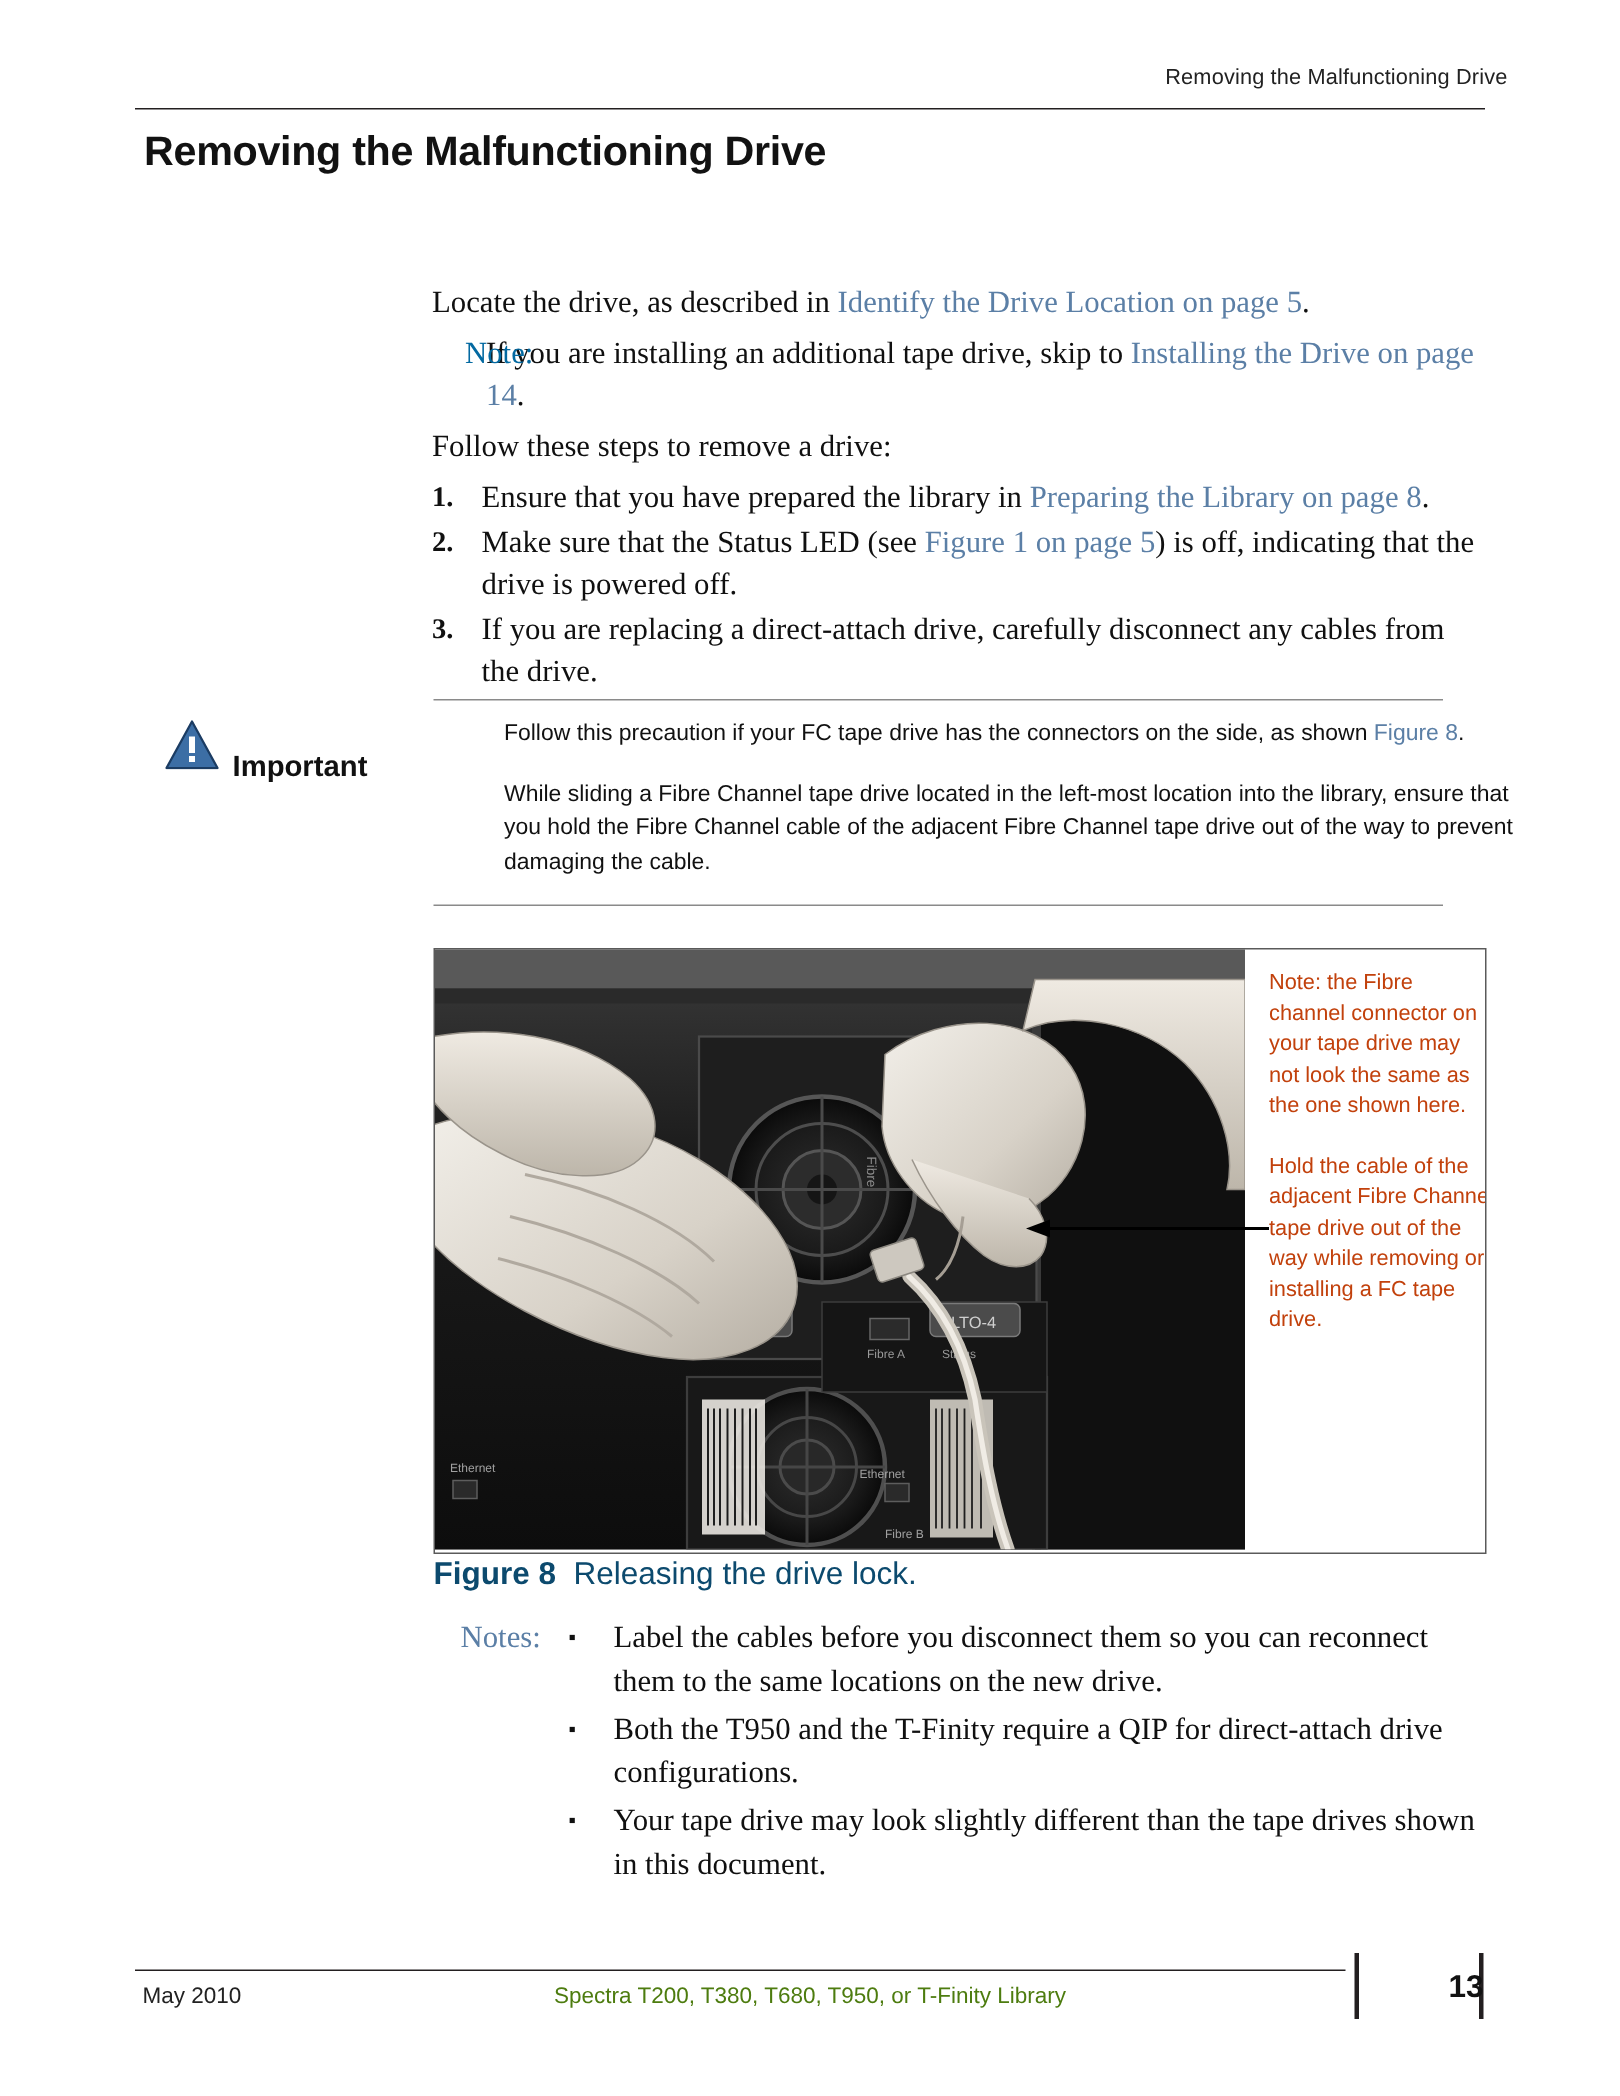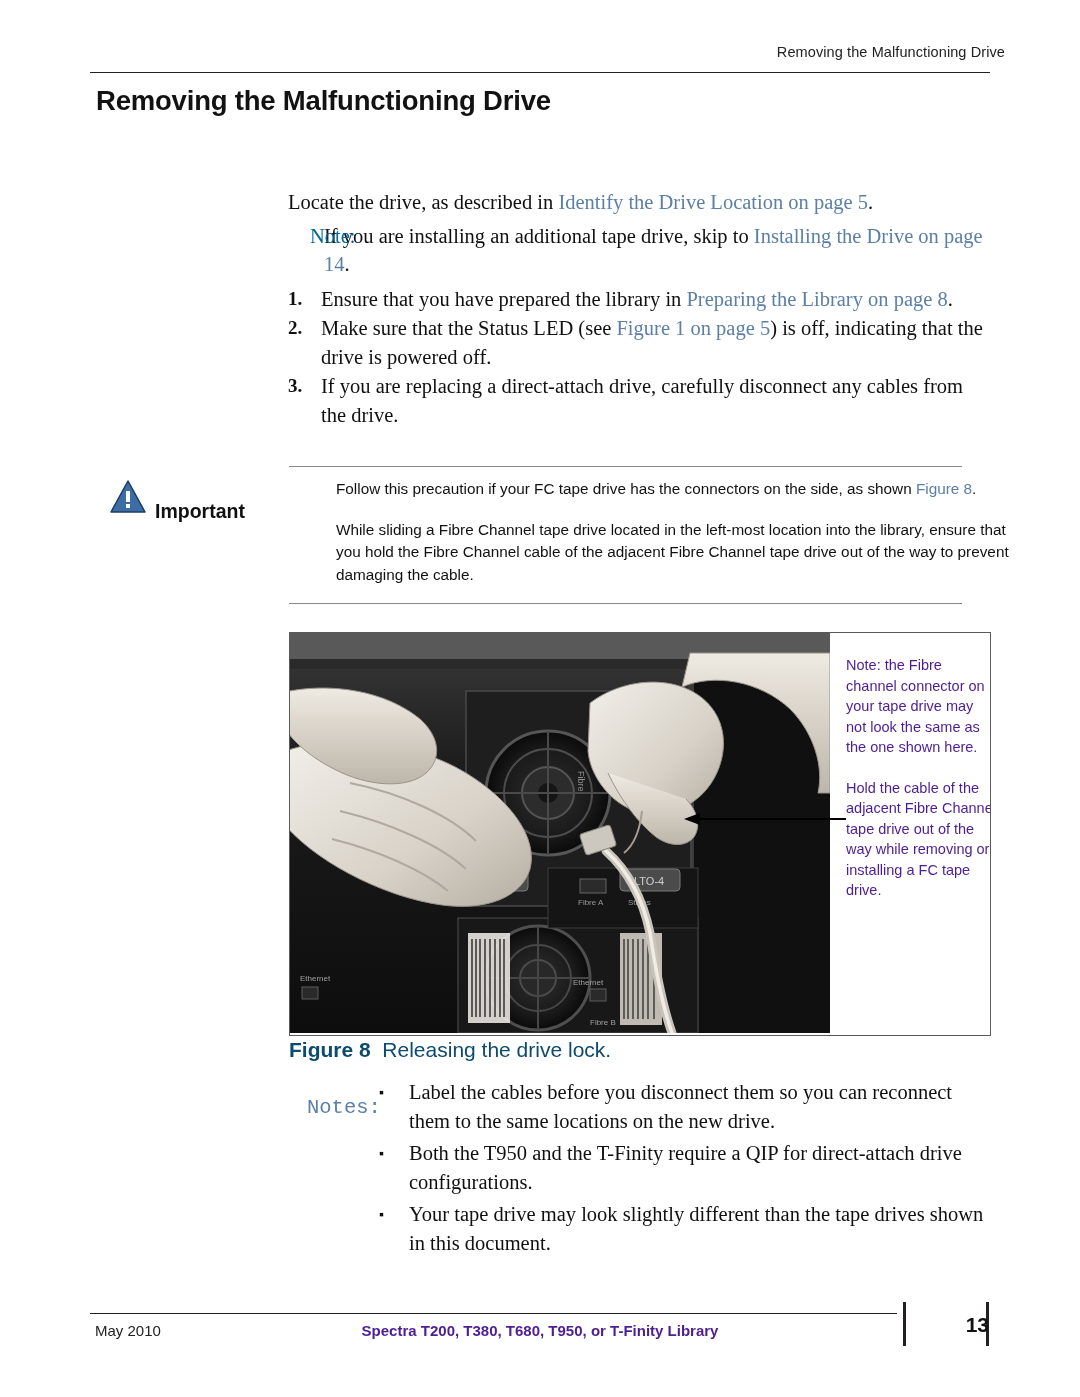--- a/index.html
+++ b/index.html
@@ -172,26 +172,26 @@
     position: absolute;
     left: 0; top: 0;
     width: 540px;
     height: 400px;
     background: #111111;
     overflow: hidden;
   }
   .annot {
     position: absolute;
     left: 556px;
-    top: 22px;
+    top: 12px;
     width: 150px;
     font-family: "Liberation Sans", sans-serif;
     font-size: 14.5px;
     line-height: 20.5px;
-    color: #4c1d95;
+    color: #c2410c;
   }
   .annot p { margin: 0; }
   .annot .p2 { margin-top: 20px; }
 
   .caption {
     position: absolute;
     left: 289px;
     top: 1038px;
     font-family: "Liberation Sans", sans-serif;
     font-size: 21px;
@@ -206,24 +206,23 @@
     top: 1078px;
     width: 690px;
     font-family: "Liberation Serif", serif;
     font-size: 20.5px;
     line-height: 28.5px;
     color: #101010;
   }
   .notes-label {
     position: absolute;
     left: 0;
-    top: 16px;
+    top: 0;
     color: #5b7fa6;
     font-size: 20.5px;
-    font-family: Liberation Mono, monospace;
   }
   .notes-items {
     margin: 0;
     padding: 0 0 0 72px;
     list-style: none;
   }
   .notes-items li {
     position: relative;
     padding-left: 30px;
     margin-bottom: 4px;
@@ -254,22 +253,21 @@
     color: #222222;
   }
   .footer-center {
     position: absolute;
     left: 0;
     top: 1322px;
     width: 1080px;
     text-align: center;
     font-family: "Liberation Sans", sans-serif;
     font-size: 15px;
-    color: #4c1d95;
-    font-weight: bold;
+    color: #4d7c0f;
   }
   .footer-bar-left {
     position: absolute;
     left: 903px;
     top: 1302px;
     width: 3px;
     height: 44px;
     background: #231f20;
   }
   .footer-bar-right {
@@ -306,20 +304,21 @@
 
     <p class="para-locate">
       <span>Locate the drive, as described in </span><span class="xref">Identify the Drive Location on page 5</span><span>.</span>
     </p>
 
     <div class="note-block">
       <span class="note-label">Note:</span>
       <span class="note-body"><span> If you are installing an additional tape drive, skip to </span><span class="xref">Installing the Drive on page 14</span><span>.</span></span>
     </div>
 
+    <p class="follow-line">Follow these steps to remove a drive:</p>
 
     <ol class="steps">
       <li>
         <span class="num">1.</span>
         <span>Ensure that you have prepared the library in </span><span class="xref">Preparing the Library on page 8</span><span>.</span>
       </li>
       <li>
         <span class="num">2.</span>
         <span>Make sure that the Status LED (see </span><span class="xref">Figure 1 on page 5</span><span>) is off, indicating that the drive is powered off.</span>
       </li>

